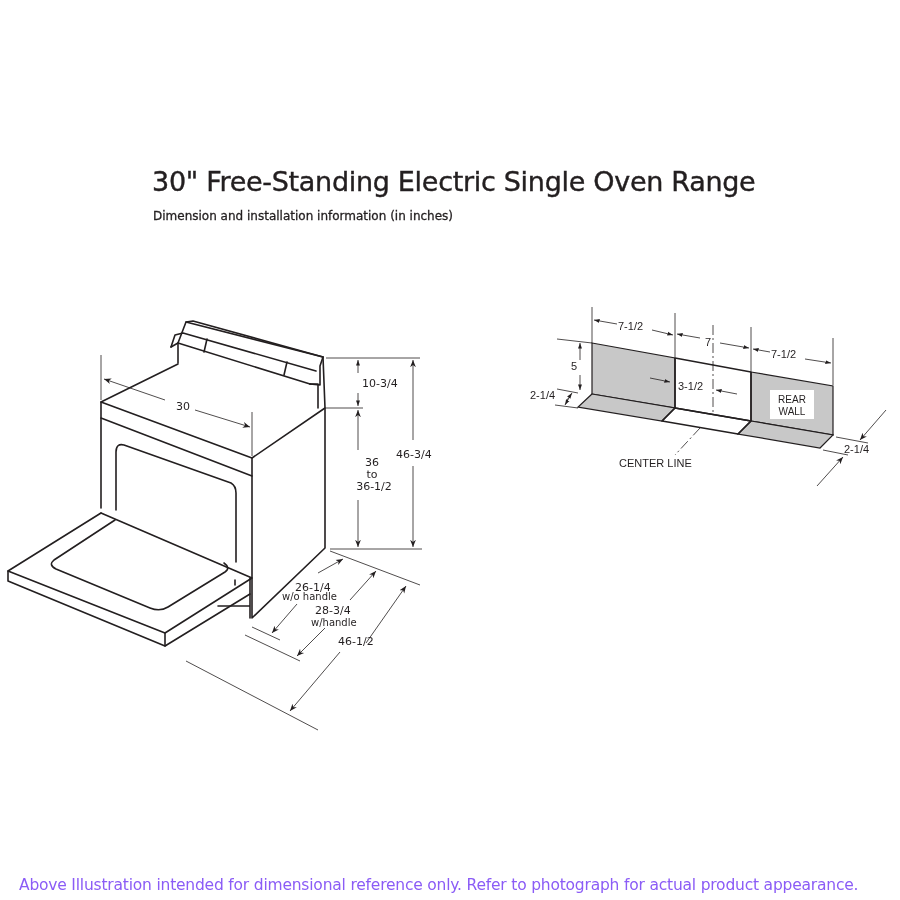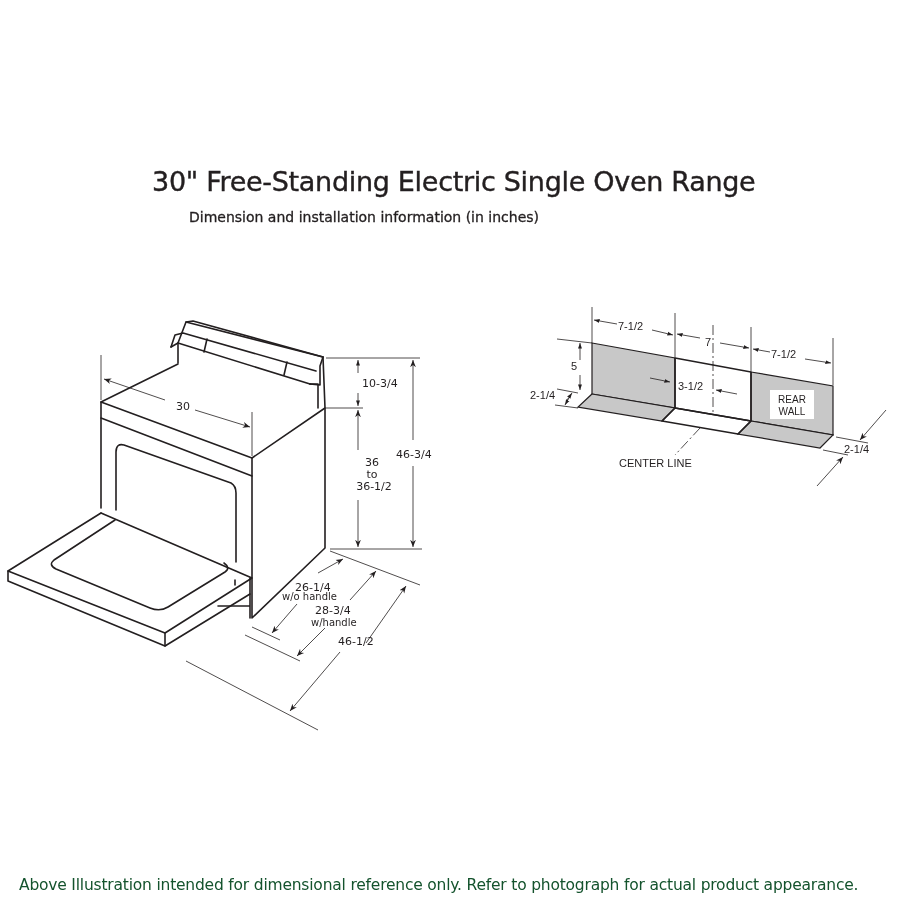--- a/index.html
+++ b/index.html
@@ -1,19 +1,19 @@
 <!DOCTYPE html>
 <html><head>
 <meta charset="utf-8">
 <style>
   html, body { margin:0; padding:0; background:#ffffff; }
   body { width:900px; height:900px; position:relative; overflow:hidden; font-family:"DejaVu Sans", sans-serif; color:#231f20; }
   .title { position:absolute; left:152px; top:166px; font-size:27px; font-weight:normal; letter-spacing:-0.3px; white-space:nowrap; color:#231f20; -webkit-text-stroke:0.4px #231f20; }
-  .subtitle { position:absolute; left:153px; top:209px; font-size:14px; white-space:nowrap; color:#231f20;margin-left:36px; -webkit-text-stroke:0.3px #231f20; }
-  .footer { position:absolute; left:19px; top:876px; font-size:15.5px; white-space:nowrap; color:#14532d; letter-spacing:-0.2px; }
+  .subtitle { position:absolute; left:153px; top:209px; font-size:12px; white-space:nowrap; color:#231f20; -webkit-text-stroke:0.3px #231f20; }
+  .footer { position:absolute; left:19px; top:876px; font-size:15.5px; white-space:nowrap; color:#8b5cf6; letter-spacing:-0.2px; }
   svg.diagram { position:absolute; left:0; top:0; width:900px; height:900px; }
   .ln { stroke:#231f20; stroke-width:1.6; fill:none; stroke-linejoin:round; stroke-linecap:round; }
   .thin { stroke:#231f20; stroke-width:0.8; fill:none; }
   .dim { font-family:"DejaVu Sans", sans-serif; font-size:11px; fill:#231f20; }
   .dims { font-family:"Liberation Sans", sans-serif; font-size:11px; fill:#231f20; }
   .gray { fill:#c8c8c8; stroke:#231f20; stroke-width:1.2; }
 </style>
 </head>
 <body>
 

